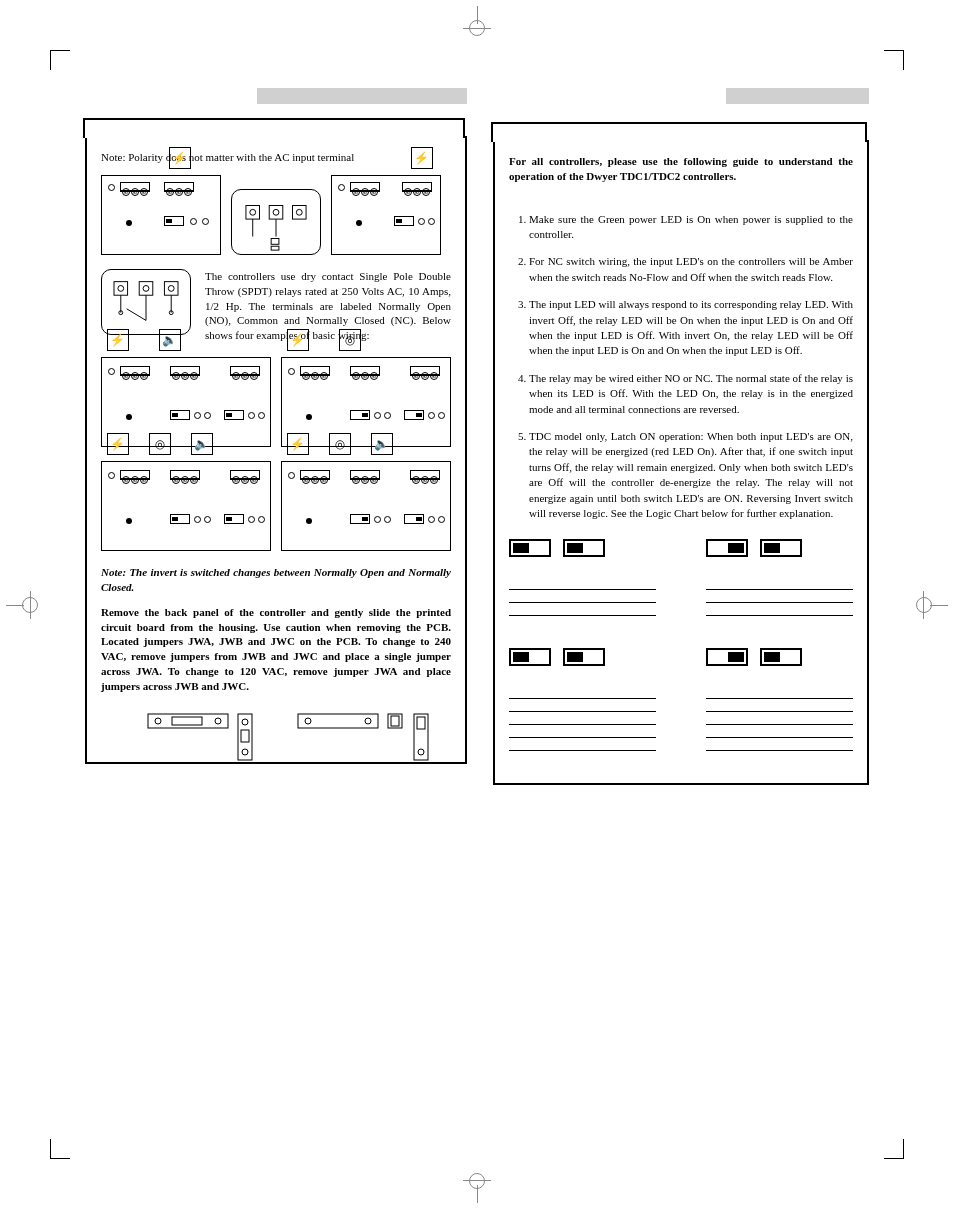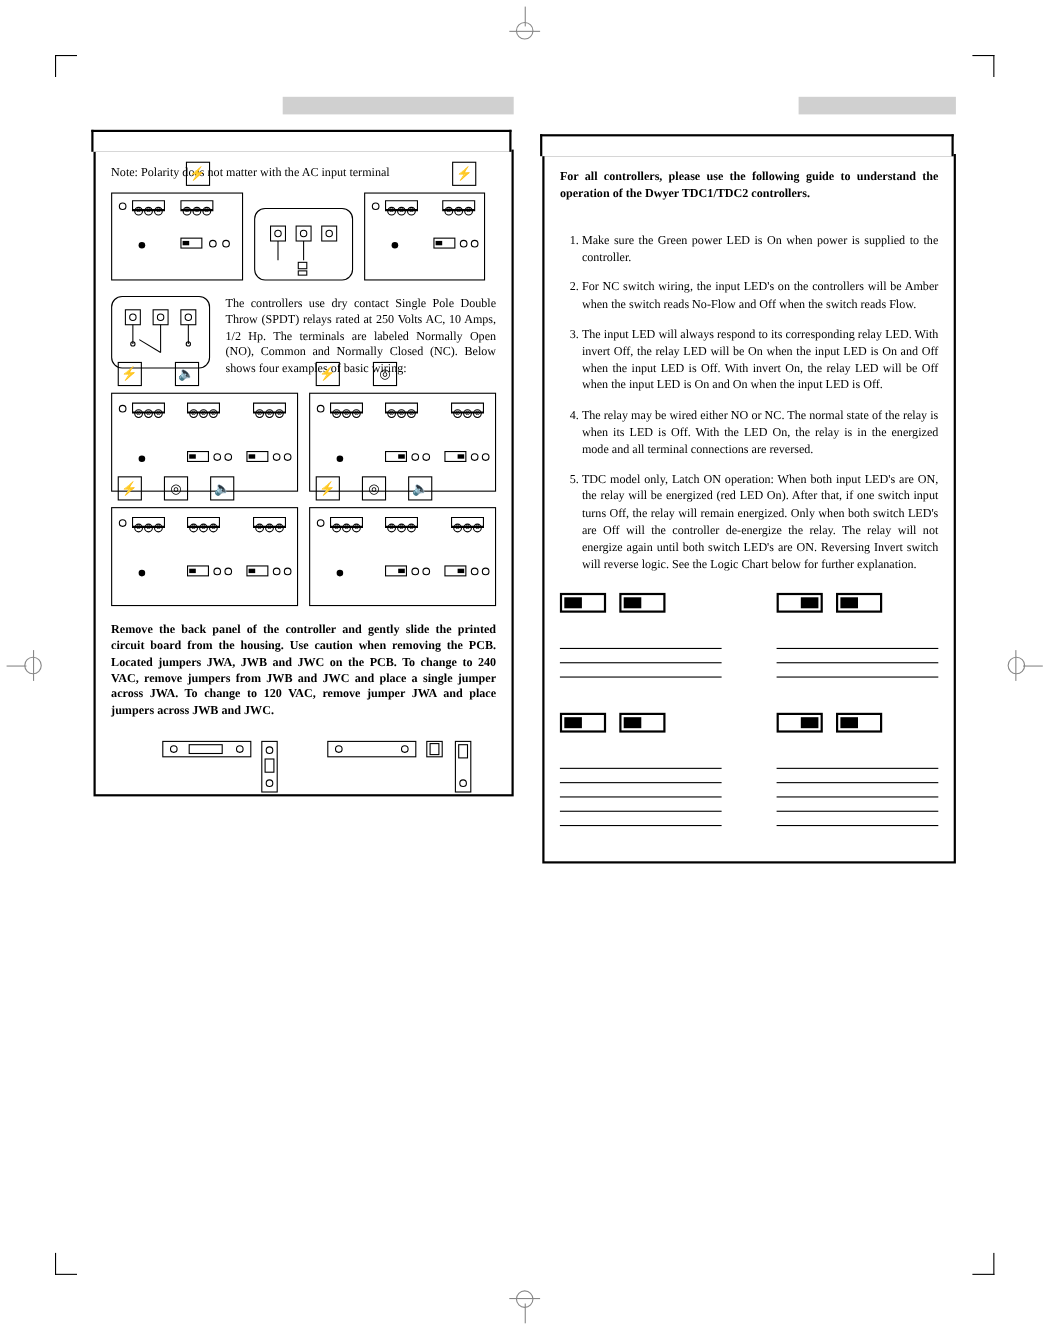--- a/index.html
+++ b/index.html
@@ -288,20 +288,21 @@
             <div class="circ" style="top:54px;left:92px"></div>
               <div class="circ" style="top:54px;left:102px"></div>
             <div class="inv" style="top:52px;left:122px">
                 <div class="k" style="left:auto;right:1px"></div>
               </div>
             <div class="circ" style="top:54px;left:146px"></div>
               <div class="circ" style="top:54px;left:156px"></div>
           </div>
         </div>
       </div>
+      <p class="para italic">Note: The invert is switched changes between Normally Open and Normally Closed.</p>
 
       <p class="para">Remove the back panel of the controller and gently slide the printed circuit board from the housing. Use caution when removing the PCB. Located jumpers JWA, JWB and JWC on the PCB. To change to 240 VAC, remove jumpers from JWB and JWC and place a single jumper across JWA. To change to 120 VAC, remove jumper JWA and place jumpers across JWB and JWC.</p>
 
       <div class="jumper-row">
         <div class="jumper">
           <svg viewBox="0 0 140 60" width="140" height="60">
             <rect x="2" y="6" width="80" height="14" fill="none" stroke="#000"></rect>
             <circle cx="12" cy="13" r="3" fill="none" stroke="#000"></circle>
             <rect x="26" y="9" width="30" height="8" fill="none" stroke="#000"></rect>
             <circle cx="72" cy="13" r="3" fill="none" stroke="#000"></circle>

